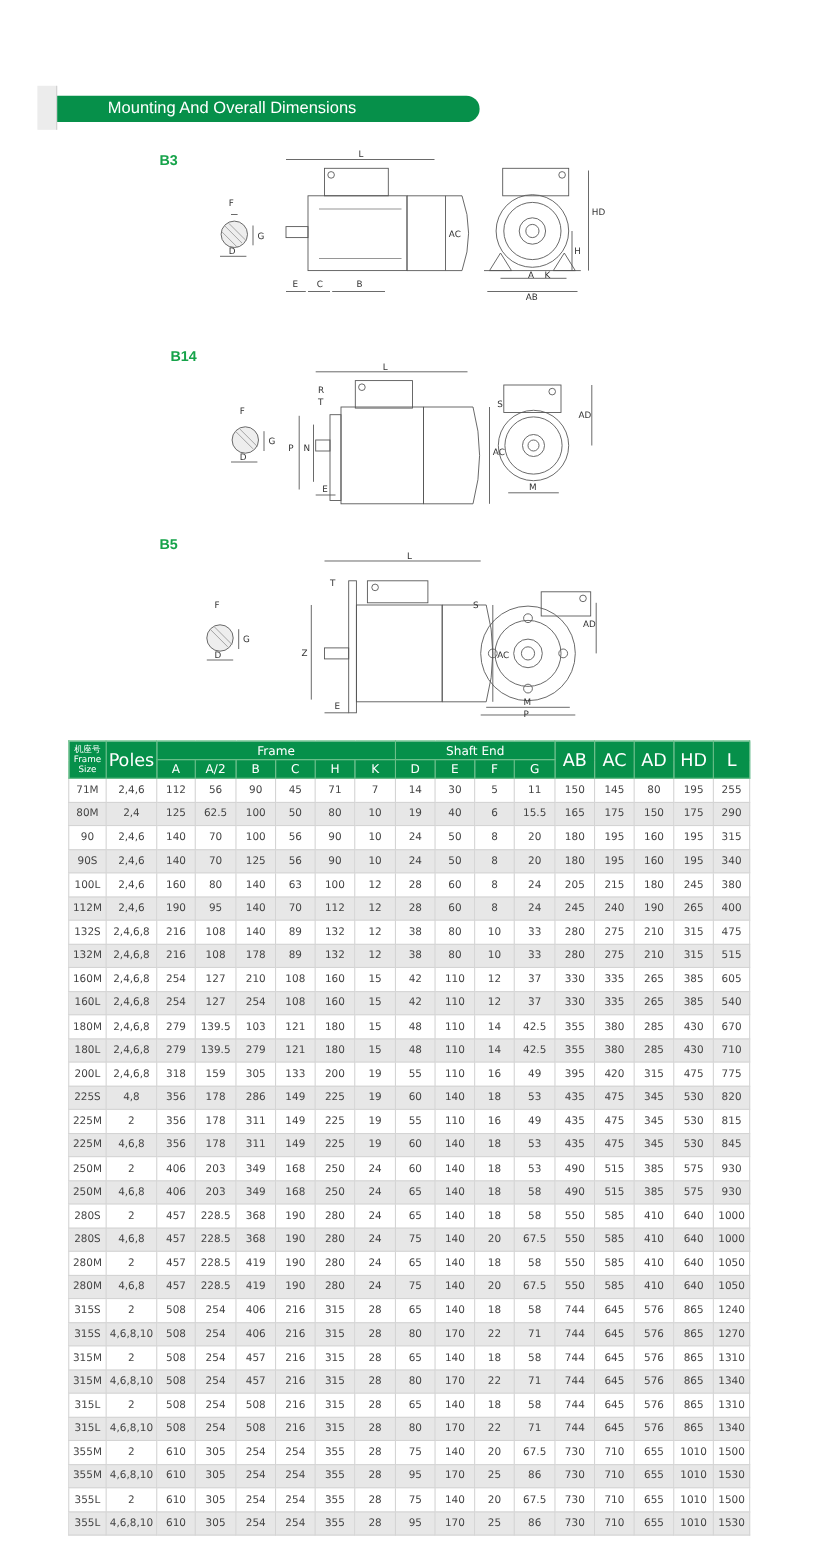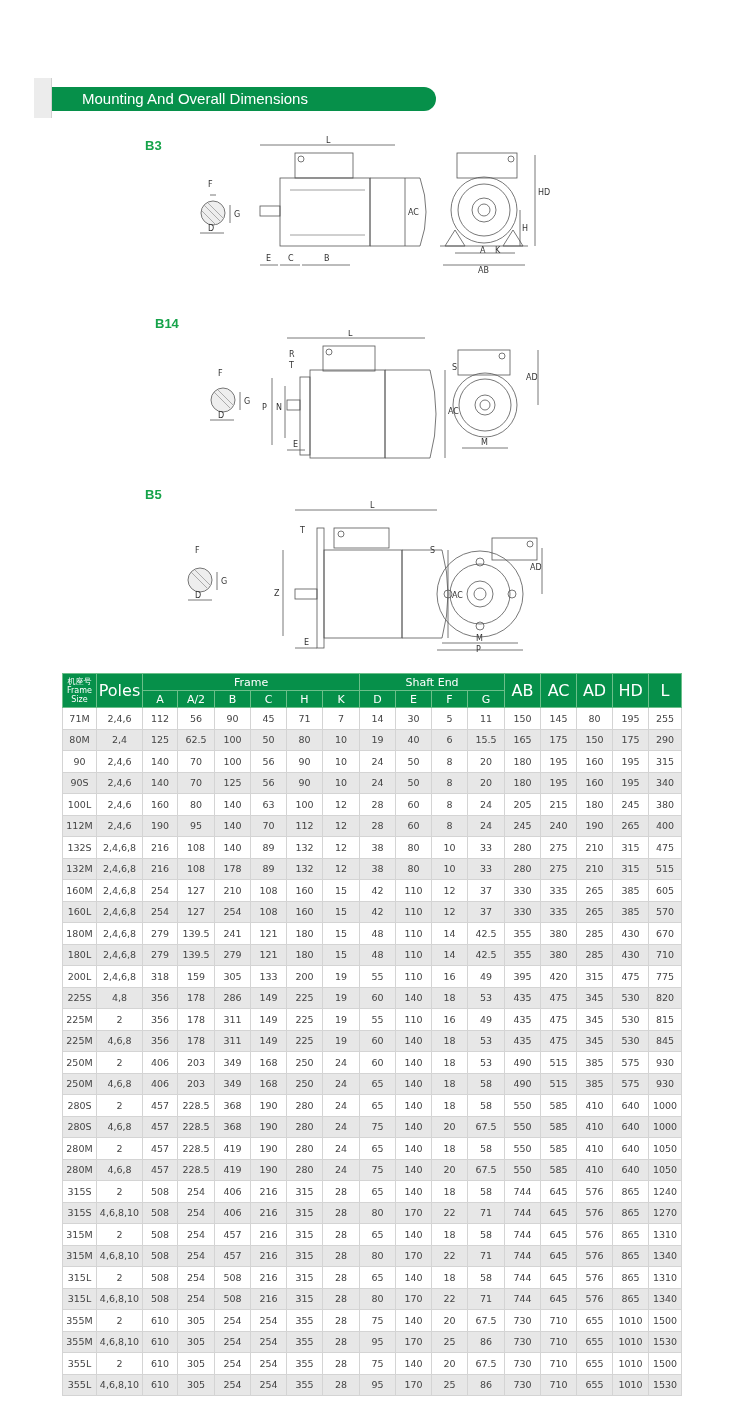--- a/index.html
+++ b/index.html
@@ -1,21 +1,21 @@
 <!DOCTYPE html>
 <html><head>
 <meta charset="utf-8">
 <style>
   * { box-sizing: border-box; margin: 0; padding: 0; }
   html, body { width: 750px; height: 1418px; background: #ffffff; font-family: "DejaVu Sans", sans-serif; overflow: hidden; }
   .page { position: relative; width: 750px; height: 1418px; }
 
   .title-wrap { position: absolute; left: 34px; top: 78px; width: 402px; height: 40px; }
   .title-stub { position: absolute; left: 0; top: 0; width: 18px; height: 40px; background: #ececec; border-right: 1px solid #d0d0d0; }
-  .title-bar { position: absolute; left: 18px; top: 9px; width: 384px; height: 24px; background: #06904a; border-radius: 0 12px 12px 0; color: #fff; font-family: "Liberation Sans", sans-serif; font-size: 15px; line-height: 24px; padding-left: 30px; }
+  .title-bar { position: absolute; left: 18px; top: 9px; width: 384px; height: 24px; background: #06904a; border-radius: 0 12px 12px 0; color: #fff; font-family: "Liberation Sans", sans-serif; font-size: 15px; line-height: 24px; padding-left: 46px; }
 
   .diag-label { position: absolute; color: #16a34a; font-family: "Liberation Sans", sans-serif; font-weight: bold; font-size: 13px; }
   .diagram { position: absolute; }
   .diagram svg { display: block; }
   .dimtxt { font-family: "DejaVu Sans", sans-serif; font-size: 8px; fill: #333; }
 
   .dim-table { position: absolute; left: 62px; top: 673px; width: 620px; border-collapse: collapse; table-layout: fixed; font-family: "DejaVu Sans", sans-serif; }
   .dim-table th { background: #06904a; color: #fff; font-weight: normal; text-align: center; border: 1px solid #c9c9c9; border-color: #6cbf8a; }
   .dim-table th.grp { font-size: 11px; height: 17px; }
   .dim-table th.sub { font-size: 11px; height: 17px; }
@@ -416,28 +416,28 @@
           <td>160</td>
           <td>15</td>
           <td>42</td>
           <td>110</td>
           <td>12</td>
           <td>37</td>
           <td>330</td>
           <td>335</td>
           <td>265</td>
           <td>385</td>
-          <td>570</td>
+          <td>540</td>
         </tr>
         <tr class="odd">
           <td>180M</td>
           <td>2,4,6,8</td>
           <td>279</td>
           <td>139.5</td>
-          <td>241</td>
+          <td>103</td>
           <td>121</td>
           <td>180</td>
           <td>15</td>
           <td>48</td>
           <td>110</td>
           <td>14</td>
           <td>42.5</td>
           <td>355</td>
           <td>380</td>
           <td>285</td>

